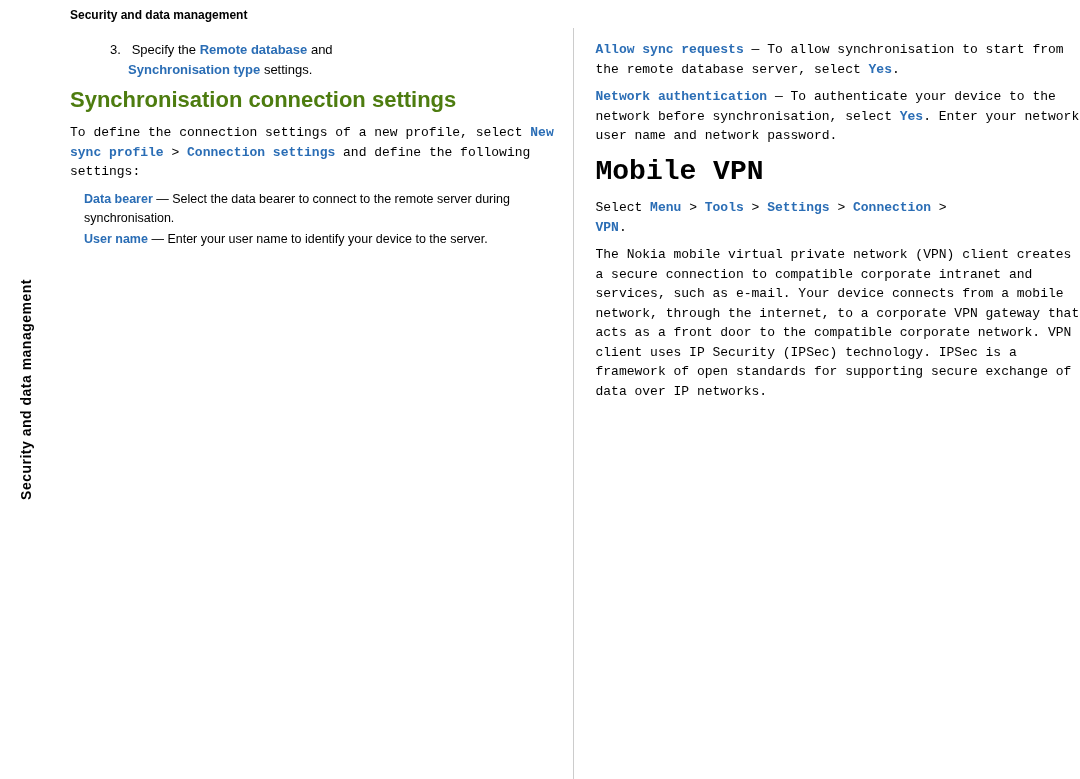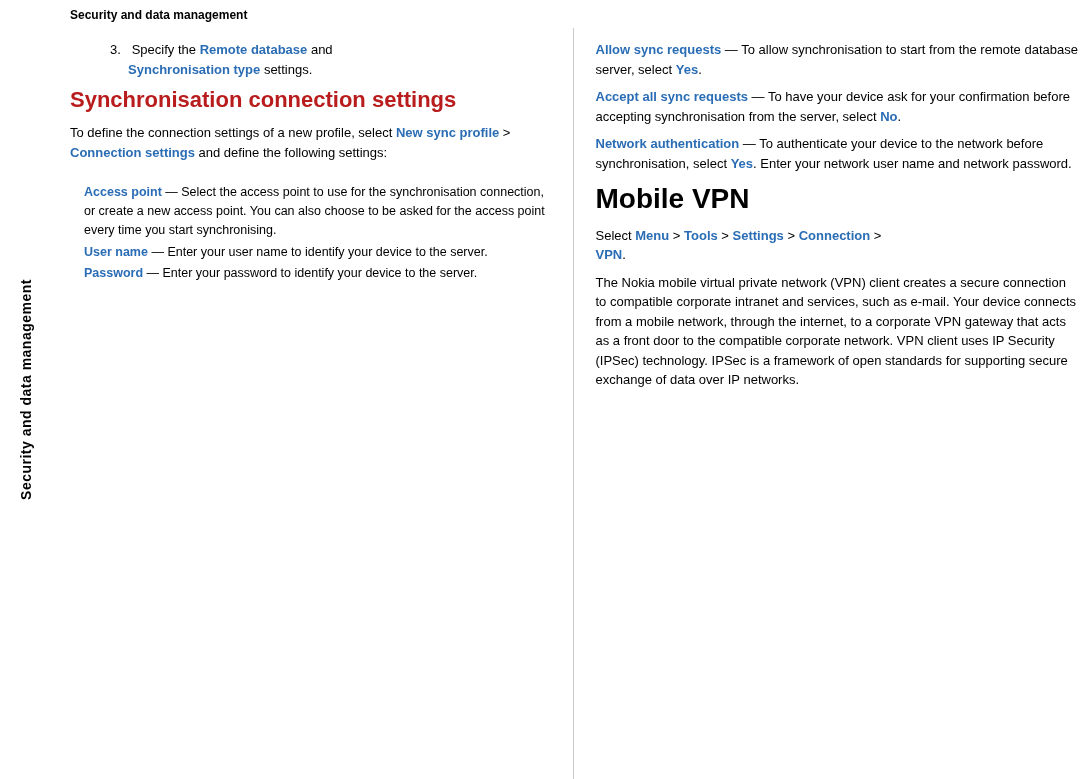--- a/index.html
+++ b/index.html
@@ -58,28 +58,29 @@
 
     .left-col {
       flex: 1;
       padding: 12px 18px 12px 18px;
       border-right: 1px solid #ccc;
     }
 
     .right-col {
       flex: 1;
       padding: 12px 0 12px 22px;
+      font-family: Liberation Mono, monospace;
     }
 
     .section-title {
       font-size: 22px;
       font-weight: bold;
       line-height: 1.2;
       margin-bottom: 10px;
-      color: #b91c1c;
+      color: #4d7c0f;
     }
 
     .section-title-large {
       font-size: 28px;
       font-weight: bold;
       line-height: 1.2;
       margin-bottom: 10px;
       color: #000;
     }
 
@@ -103,21 +104,22 @@
     .page-number {
       font-size: 13px;
       font-weight: bold;
       padding: 8px 18px;
       color: #000;
     }
 
     .intro-text {
       font-size: 13px;
       line-height: 1.5;
-      margin-bottom: 21px;
+      margin-bottom: 8px;
+      font-family: Liberation Mono, monospace;
     }
 
     .right-para {
       font-size: 13px;
       line-height: 1.5;
       margin-bottom: 8px;
       color: #000;
     }
 
     .step-text {
@@ -158,46 +160,38 @@
         <span>Synchronisation connection settings</span>
       </div>
 
       <p class="intro-text">
         <span>To define the connection settings of a new profile, select </span><span class="link-inline">New sync profile</span><span>  &gt;  </span><span class="link-inline">Connection settings</span><span> and define the following settings:</span>
       </p>
 
       <div>
         <div class="definition-block">
           <span class="body-text-sm">
-            <span class="link-inline">Access point</span><span> — Select the access point to use for the synchronisation connection, or create a new access point. You can also choose to be asked for the access point every time you start synchronising.</span>
+            <span class="link-inline">Data bearer</span><span> — Select the data bearer to connect to the remote server during synchronisation.</span>
           </span>
         </div>
         <div class="definition-block">
           <span class="body-text-sm">
             <span class="link-inline">User name</span><span> — Enter your user name to identify your device to the server.</span>
           </span>
         </div>
-        <div class="definition-block">
-          <span class="body-text-sm">
-            <span class="link-inline">Password</span><span> — Enter your password to identify your device to the server.</span>
-          </span>
-        </div>
       </div>
 
     </div>
 
     <div class="right-col">
 
       <p class="right-para">
         <span class="link-inline">Allow sync requests</span><span> — To allow synchronisation to start from the remote database server, select </span><span class="link-inline">Yes</span><span>.</span>
       </p>
 
-      <p class="right-para">
-        <span class="link-inline">Accept all sync requests</span><span> — To have your device ask for your confirmation before accepting synchronisation from the server, select </span><span class="link-inline">No</span><span>.</span>
-      </p>
 
       <p class="right-para">
         <span class="link-inline">Network authentication</span><span> — To authenticate your device to the network before synchronisation, select </span><span class="link-inline">Yes</span><span>. Enter your network user name and network password.</span>
       </p>
 
       <div class="section-title-large" style="margin-top:9px;">Mobile VPN</div>
 
       <p class="right-para">
         <span>Select </span><span class="link-inline">Menu</span><span>  &gt;  </span><span class="link-inline">Tools</span><span>  &gt;  </span><span class="link-inline">Settings</span><span>  &gt;  </span><span class="link-inline">Connection</span><span>  &gt; </span><br><span class="link-inline">VPN</span><span>.</span>
       </p>

